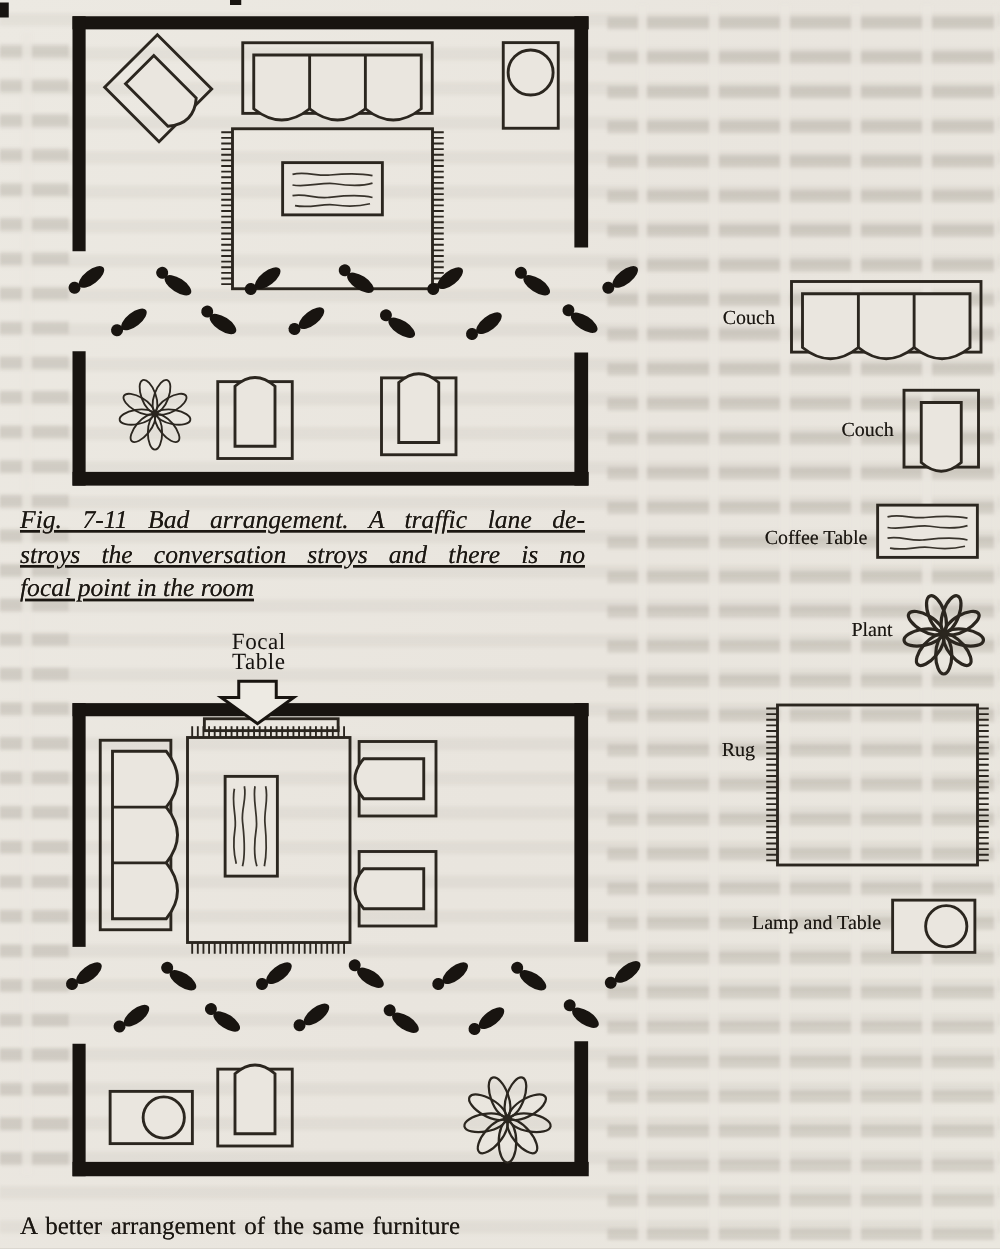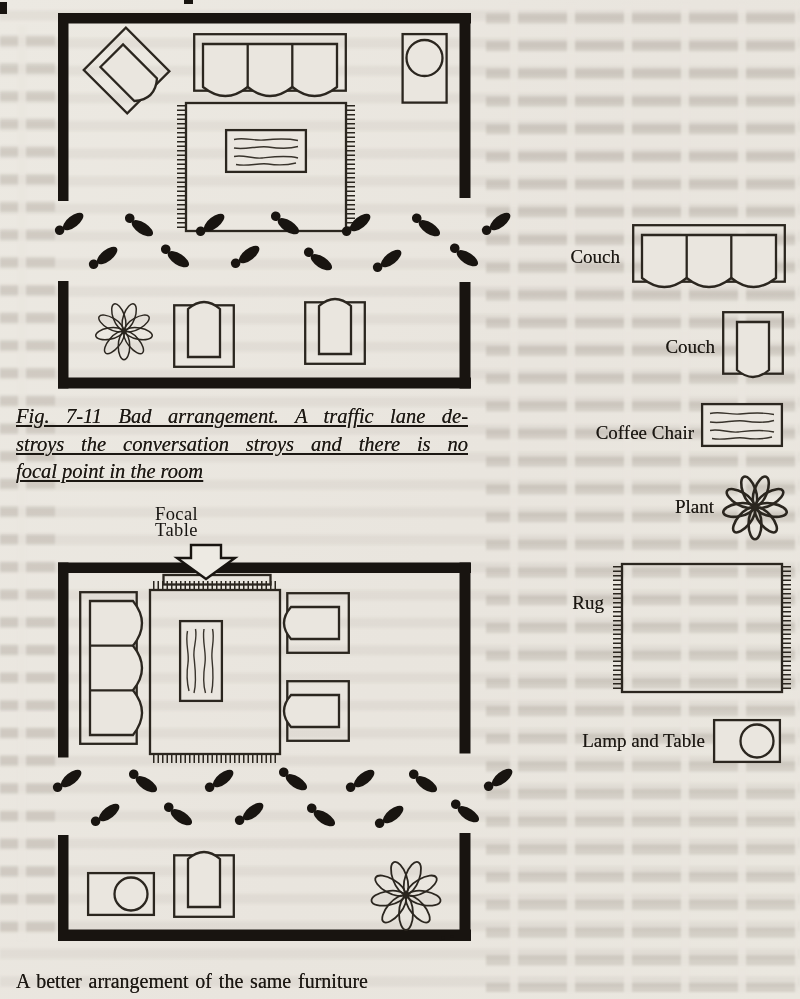--- a/index.html
+++ b/index.html
@@ -41,23 +41,23 @@
   .thin{fill:none;stroke:#38332b;stroke-width:1.4;}
   .petal{fill:none;stroke:#2b261f;stroke-width:var(--pw,1.8);}
   .fringe{stroke:#2b261f;fill:none;stroke-width:9;stroke-dasharray:1.5 3;}
   .arrow{fill:#edeae3;stroke:#181410;stroke-width:2.4;stroke-linejoin:miter;}
   .cap1{position:absolute;left:16px;top:403px;width:452px;font-style:italic;
     font-size:20.5px;line-height:27.6px;text-shadow:0 0 .4px rgba(27,23,18,.8);text-decoration:underline;}
   .cap1 .just{text-align:justify;text-align-last:justify;}
   .cap2{position:absolute;left:16px;top:968px;width:352px;
     font-size:20px;line-height:26px;text-align:justify;text-align-last:justify;
     text-shadow:0 0 .4px rgba(27,23,18,.8);}
-  .focal{position:absolute;left:155px;top:507px;width:104px;
+  .focal{position:absolute;left:155px;top:507px;width:104px;text-align:center;
     font-size:18.5px;line-height:15.8px;letter-spacing:.4px;color:#161310;}
-  .ll{position:absolute;font-size:19px;white-space:nowrap;
+  .ll{position:absolute;font-size:16px;white-space:nowrap;
     text-shadow:0 0 .3px rgba(27,23,18,.6);}
 </style>
 </head>
 <body>
 
 <div class="page">
 
   <div class="bleed bleed-all"></div>
   <div class="bleed bleed-right"></div>
   <div class="bleed bleed-left"></div>
@@ -212,19 +212,19 @@
   <div class="focal">
     <div>Focal</div>
     <div>Table</div>
   </div>
 
   <div class="cap2">A better arrangement of the same furniture</div>
 
   <div>
     <div class="ll" style="right:180px;top:246px">Couch</div>
     <div class="ll" style="right:85px;top:336px">Couch</div>
-    <div class="ll" style="right:106px;top:422px">Coffee Chair</div>
+    <div class="ll" style="right:106px;top:422px">Coffee Table</div>
     <div class="ll" style="right:86px;top:496px">Plant</div>
     <div class="ll" style="right:196px;top:592px">Rug</div>
     <div class="ll" style="right:95px;top:730px">Lamp and Table</div>
   </div>
 
 </div>
 
 </body></html>

